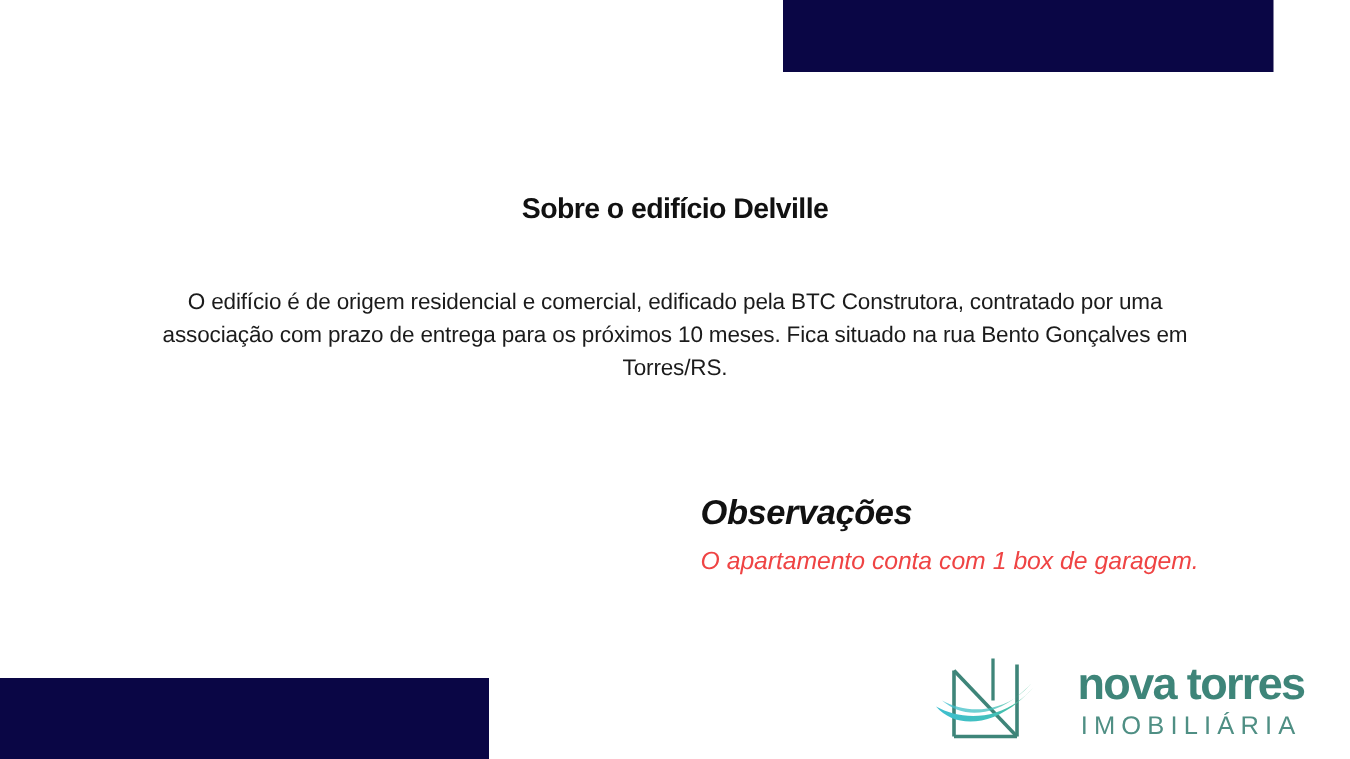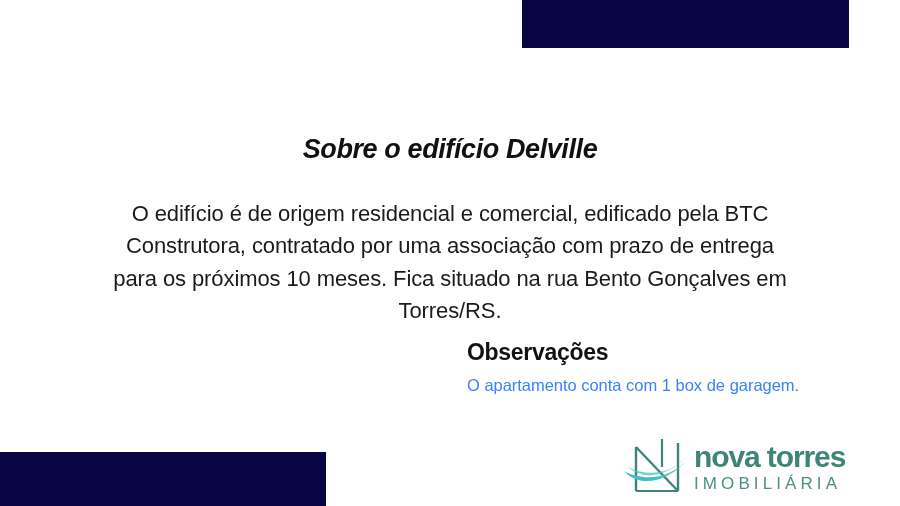--- a/index.html
+++ b/index.html
@@ -37,60 +37,60 @@
     background: #0a0645;
   }
 
   
   .main-title {
     position: absolute;
     left: 0;
     top: 115px;
     width: 900px;
     text-align: center;
-    font-size: 27px;
+    font-size: 19px;
     font-weight: bold;
     letter-spacing: -0.4px;
     color: #111111;
     line-height: 1.25;
-    font-style: italic;
   }
 
   
   .intro-paragraph {
     position: absolute;
     left: 105px;
     top: 176px;
     width: 690px;
     text-align: center;
-    font-size: 22px;
+    font-size: 15px;
     line-height: 1.47;
     color: #1b1b1b;
     letter-spacing: -0.1px;
   }
 
   
   .obs-block {
     position: absolute;
     left: 467px;
-    top: 339px;
+    top: 328px;
     width: 332px;
+    font-style: italic;
   }
   .obs-title {
     font-size: 23px;
     font-weight: bold;
     color: #111111;
     letter-spacing: -0.3px;
     margin: 0 0 6px 0;
     line-height: 1.2;
   }
   .obs-text {
     font-size: 16.5px;
     line-height: 1.48;
-    color: #3b82f6;
+    color: #ef4444;
     text-align: justify;
     text-justify: inter-word;
     margin: 0;
     letter-spacing: -0.05px;
   }
   .obs-text > span {
     display: block;
   }
   .obs-line-just {
     text-align: justify;
@@ -114,20 +114,21 @@
     left: 0;
     top: 0;
     width: 78px;
     height: 64px;
   }
   .logo-words {
     position: absolute;
     left: 72px;
     top: 4px;
     width: 200px;
+    text-align: center;
   }
   .logo-name {
     font-size: 30px;
     font-weight: bold;
     color: #3e8579;
     letter-spacing: -1.1px;
     line-height: 1.05;
     white-space: nowrap;
   }
   .logo-sub {

